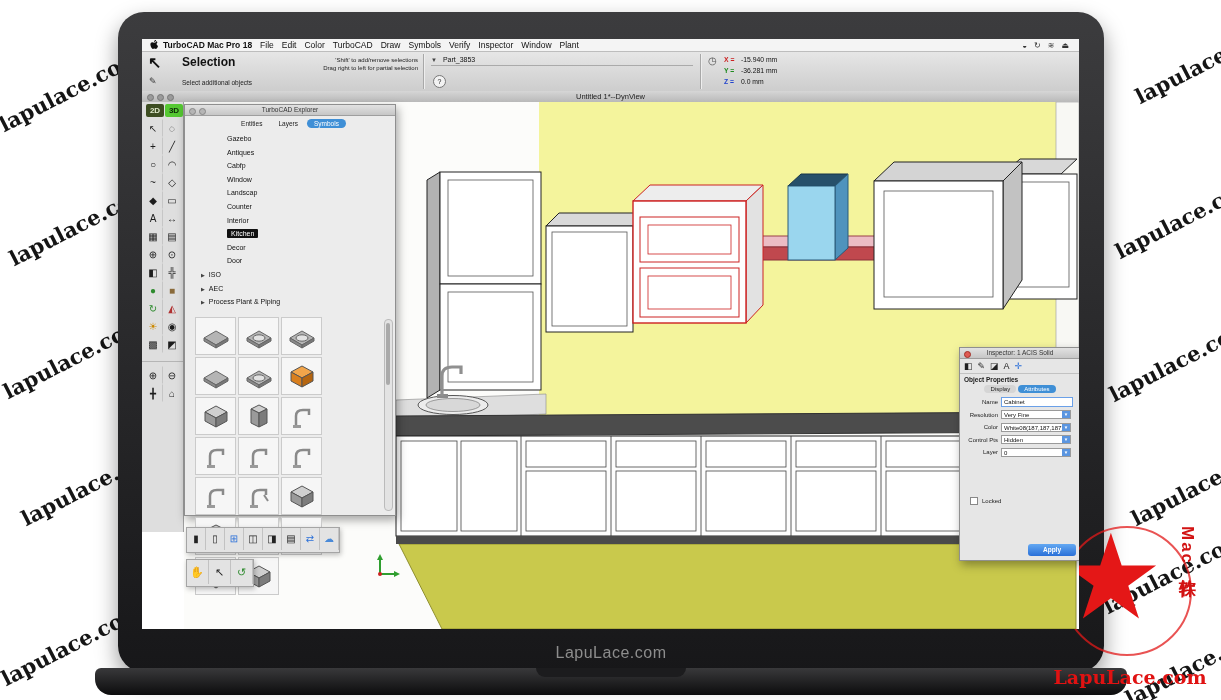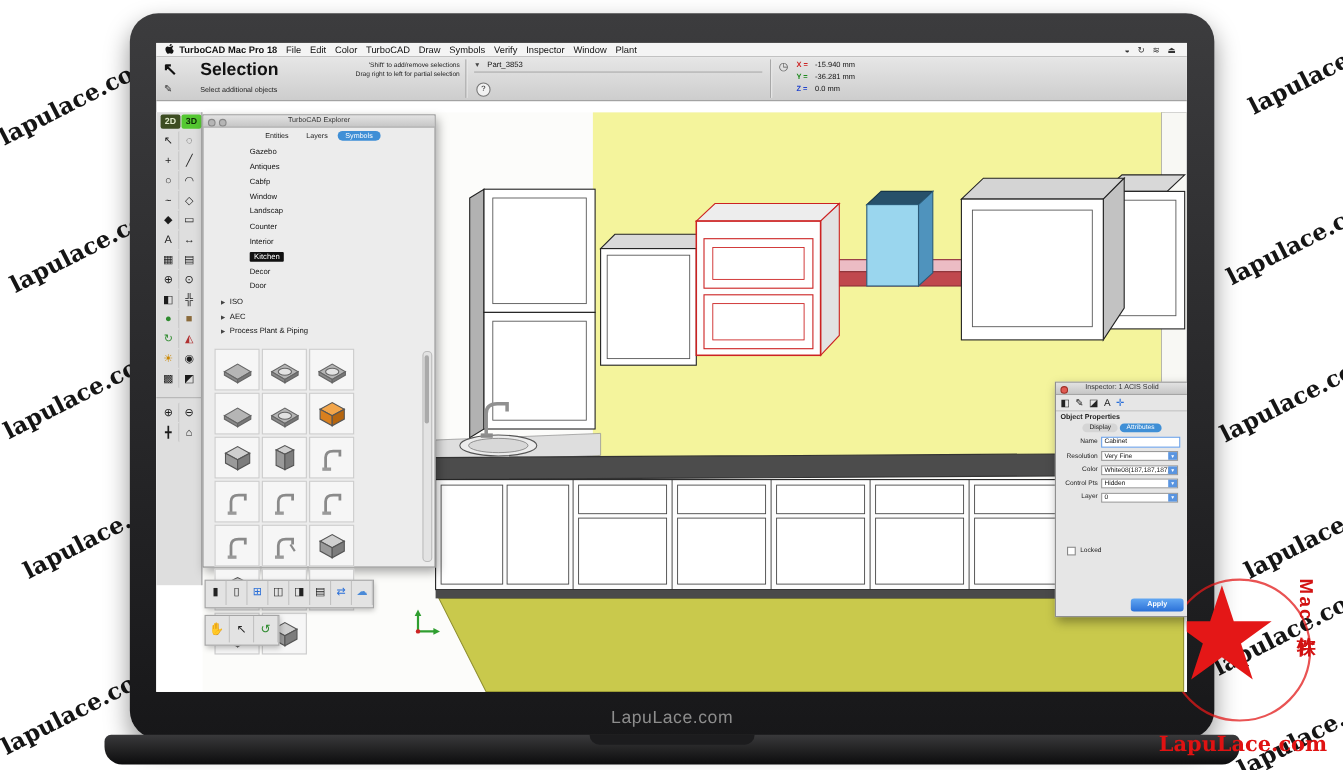--- a/index.html
+++ b/index.html
@@ -28,21 +28,21 @@
   
   .menubar{position:absolute;left:0;top:0;width:937px;height:13px;background:#f4f4f4;border-bottom:1px solid #bdbdbd;display:flex;align-items:center;font-size:8.5px;color:#111;padding-left:8px;box-sizing:border-box;}
   .menubar .app-name{font-weight:700;margin:0 4px 0 5px;}
   .menu-item{margin:0 4px;cursor:default;}
   .mb-status{margin-left:auto;display:flex;gap:7px;padding-right:10px;font-size:8px;color:#333;}
 
   
   .toolbar{position:absolute;left:0;top:13px;width:937px;height:39px;background:linear-gradient(#e6e6e6,#cdcdcd);border-bottom:1px solid #9a9a9a;}
   .tb-tool-icon{position:absolute;left:6px;top:1px;font-size:16px;font-weight:700;color:#111;}
   .tb-pencil{position:absolute;left:7px;top:24px;font-size:9px;color:#333;}
-  .tb-title{position:absolute;left:40px;top:3px;font-size:16px;font-weight:700;color:#111;}
+  .tb-title{position:absolute;left:40px;top:3px;font-size:12px;font-weight:700;color:#111;}
   .tb-status{position:absolute;left:40px;top:27px;font-size:6.5px;color:#222;}
   .tb-hints{position:absolute;left:128px;top:4px;width:148px;text-align:right;font-size:6px;color:#222;line-height:8px;}
   .tb-sep{position:absolute;top:2px;height:35px;border-left:1px solid #a8a8a8;border-right:1px solid #eee;}
   .tb-part{position:absolute;left:289px;top:4px;width:262px;font-size:7px;color:#111;border-bottom:1px solid #aaa;padding-bottom:2px;}
   .tb-part .tri{font-size:6px;color:#444;margin-right:6px;}
   .tb-help{position:absolute;left:291px;top:23px;width:11px;height:11px;border:1px solid #777;border-radius:50%;background:#f2f2f2;font-size:7px;text-align:center;line-height:11px;color:#222;}
   .tb-gyro{position:absolute;left:566px;top:3px;font-size:10px;color:#555;}
   .tb-coords{position:absolute;left:582px;top:2px;font-size:6.8px;line-height:11px;}
   .tb-coords .row{display:flex;}
   .tb-coords .lab{width:17px;font-weight:700;}
@@ -187,20 +187,28 @@
               <span class="lab" style="color: rgb(30, 138, 30);">Y =</span>
               <span class="val">-36.281 mm</span>
             </div>
             <div class="row">
               <span class="lab" style="color: rgb(34, 68, 204);">Z =</span>
               <span class="val">0.0 mm</span>
             </div>
           </div>
       </div>
 
+      <div class="doc-titlebar">
+        <div class="doc-dots">
+            <i></i>
+            <i></i>
+            <i></i>
+          </div>
+        <div class="doc-title">Untitled 1*--DynView</div>
+      </div>
 
       <div class="workspace">
 
         <svg class="scene" width="895" height="527" viewBox="0 0 895 527">
           <rect width="895" height="527" fill="#fcfcfa"></rect>
           <rect x="355" y="0" width="520" height="320" fill="#f4f49c"></rect>
           <rect x="872" y="0" width="23" height="330" fill="#f8f8f4" stroke="#a5a5a5" stroke-width="0.7"></rect>
           <polygon points="215,442 892,442 892,527 258,527" fill="#c9c94c" stroke="#8f8f2f"></polygon>
 
           <polygon points="243,78 256,70 256,288 243,296" fill="#b2b2b2" stroke="#222"></polygon>

